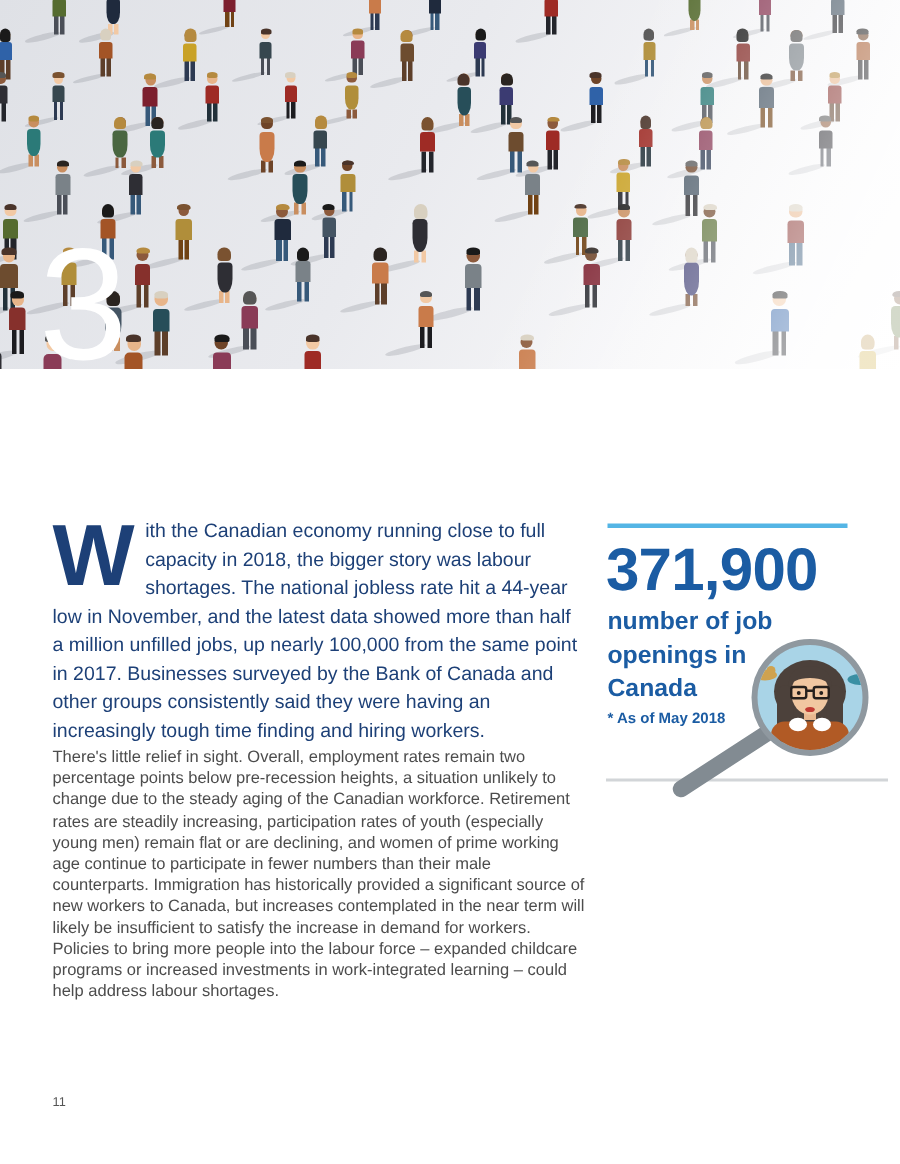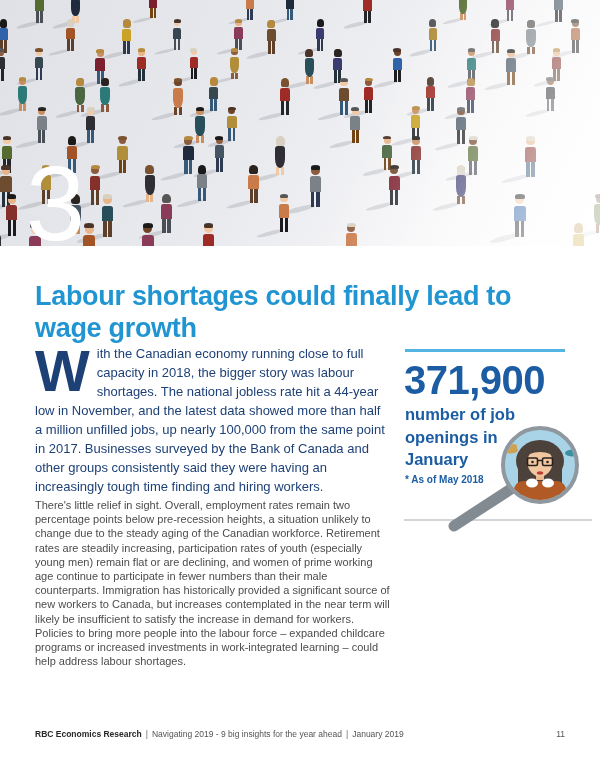--- a/index.html
+++ b/index.html
@@ -693,32 +693,31 @@
         <div class="person" style="left: 570.283px; top: 220px; width: 16.2768px; height: 44.7613px; z-index: 320;">
           <div style="left: 2.54326px; top: 14.2422px; width: 11.1903px; height: 15.2595px; background: rgb(201, 162, 39); border-radius: 2.54326px 2.54326px 0px 0px;"></div>
           <div style="left: 3.86575px; top: 4.06921px; width: 8.54534px; height: 8.54534px; background: rgb(242, 201, 164); border-radius: 50%;"></div>
           <div style="left: 3.45883px; top: 3.05191px; width: 9.35918px; height: 10.173px; background: rgb(181, 138, 63); border-radius: 50% 50% 30% 30%;"></div>
         </div>
       </div>
     <div class="fade"></div>
     <div class="section-num" style="color: rgb(255, 255, 255);">3</div>
   </div>
 
-  <h1 class="headline" style="color: rgb(32, 149, 210);">Labour shortages could finally lead to wage growth</h1>
 
   <p class="lead" style="color: rgb(29, 64, 119);">
     <span class="dropcap" style="color: rgb(29, 64, 119);">W</span><span>ith the Canadian economy running close to full capacity in 2018, the bigger story was labour shortages. The national jobless rate hit a 44-year low in November, and the latest data showed more than half a million unfilled jobs, up nearly 100,000 from the same point in 2017. Businesses surveyed by the Bank of Canada and other groups consistently said they were having an increasingly tough time finding and hiring workers.</span>
   </p>
 
   <p class="bodytext" style="color: rgb(76, 76, 76);">There's little relief in sight. Overall, employment rates remain two percentage points below pre-recession heights, a situation unlikely to change due to the steady aging of the Canadian workforce. Retirement rates are steadily increasing, participation rates of youth (especially young men) remain flat or are declining, and women of prime working age continue to participate in fewer numbers than their male counterparts. Immigration has historically provided a significant source of new workers to Canada, but increases contemplated in the near term will likely be insufficient to satisfy the increase in demand for workers. Policies to bring more people into the labour force – expanded childcare programs or increased investments in work-integrated learning – could help address labour shortages.</p>
 
   <div class="rule-top" style="background: rgb(84, 181, 229);"></div>
   <div class="rule-bottom" style="background: rgb(210, 213, 216);"></div>
   <div class="stat-value" style="color: rgb(27, 92, 163);">371,900</div>
-  <div class="stat-label" style="color: rgb(27, 92, 163);">number of job openings in January</div>
+  <div class="stat-label" style="color: rgb(27, 92, 163);">number of job openings in Canada</div>
   <div class="stat-note" style="color: rgb(27, 92, 163);">* As of May 2018</div>
 
   <svg class="magnifier" width="155" height="121" viewBox="0 0 155 121" aria-hidden="true">
 
     <line x1="74" y1="72" x2="14" y2="111" stroke="#828b92" stroke-width="11" stroke-linecap="round"></line>
 
     <circle cx="100" cy="50" r="37" fill="#a9d4e7" stroke="#8f989f" stroke-width="4"></circle>
     <clipPath id="lensClip">
         <circle cx="100" cy="50" r="35"></circle>
       </clipPath>
@@ -747,19 +746,16 @@
       <rect x="102.5" y="43" width="10" height="7.5" rx="1.5" fill="none" stroke="#26201d" stroke-width="1.6"></rect>
       <line x1="97.5" y1="45.5" x2="102.5" y2="45.5" stroke="#26201d" stroke-width="1.6"></line>
       <circle cx="92.5" cy="47" r="1.3" fill="#26201d"></circle>
       <circle cx="107.5" cy="47" r="1.3" fill="#26201d"></circle>
 
       <ellipse cx="100" cy="58" rx="3.2" ry="1.7" fill="#c13b33"></ellipse>
     </g>
   </svg>
 
   <div class="footer">
-    <div>
-      <span class="brand">RBC Economics Research</span><span class="sep">|</span><span>Navigating 2019 - 9 big insights for the year ahead</span><span class="sep">|</span><span>January 2019</span>
-    </div>
     <span>11</span>
   </div>
 
 </div>
 
 </body></html>

